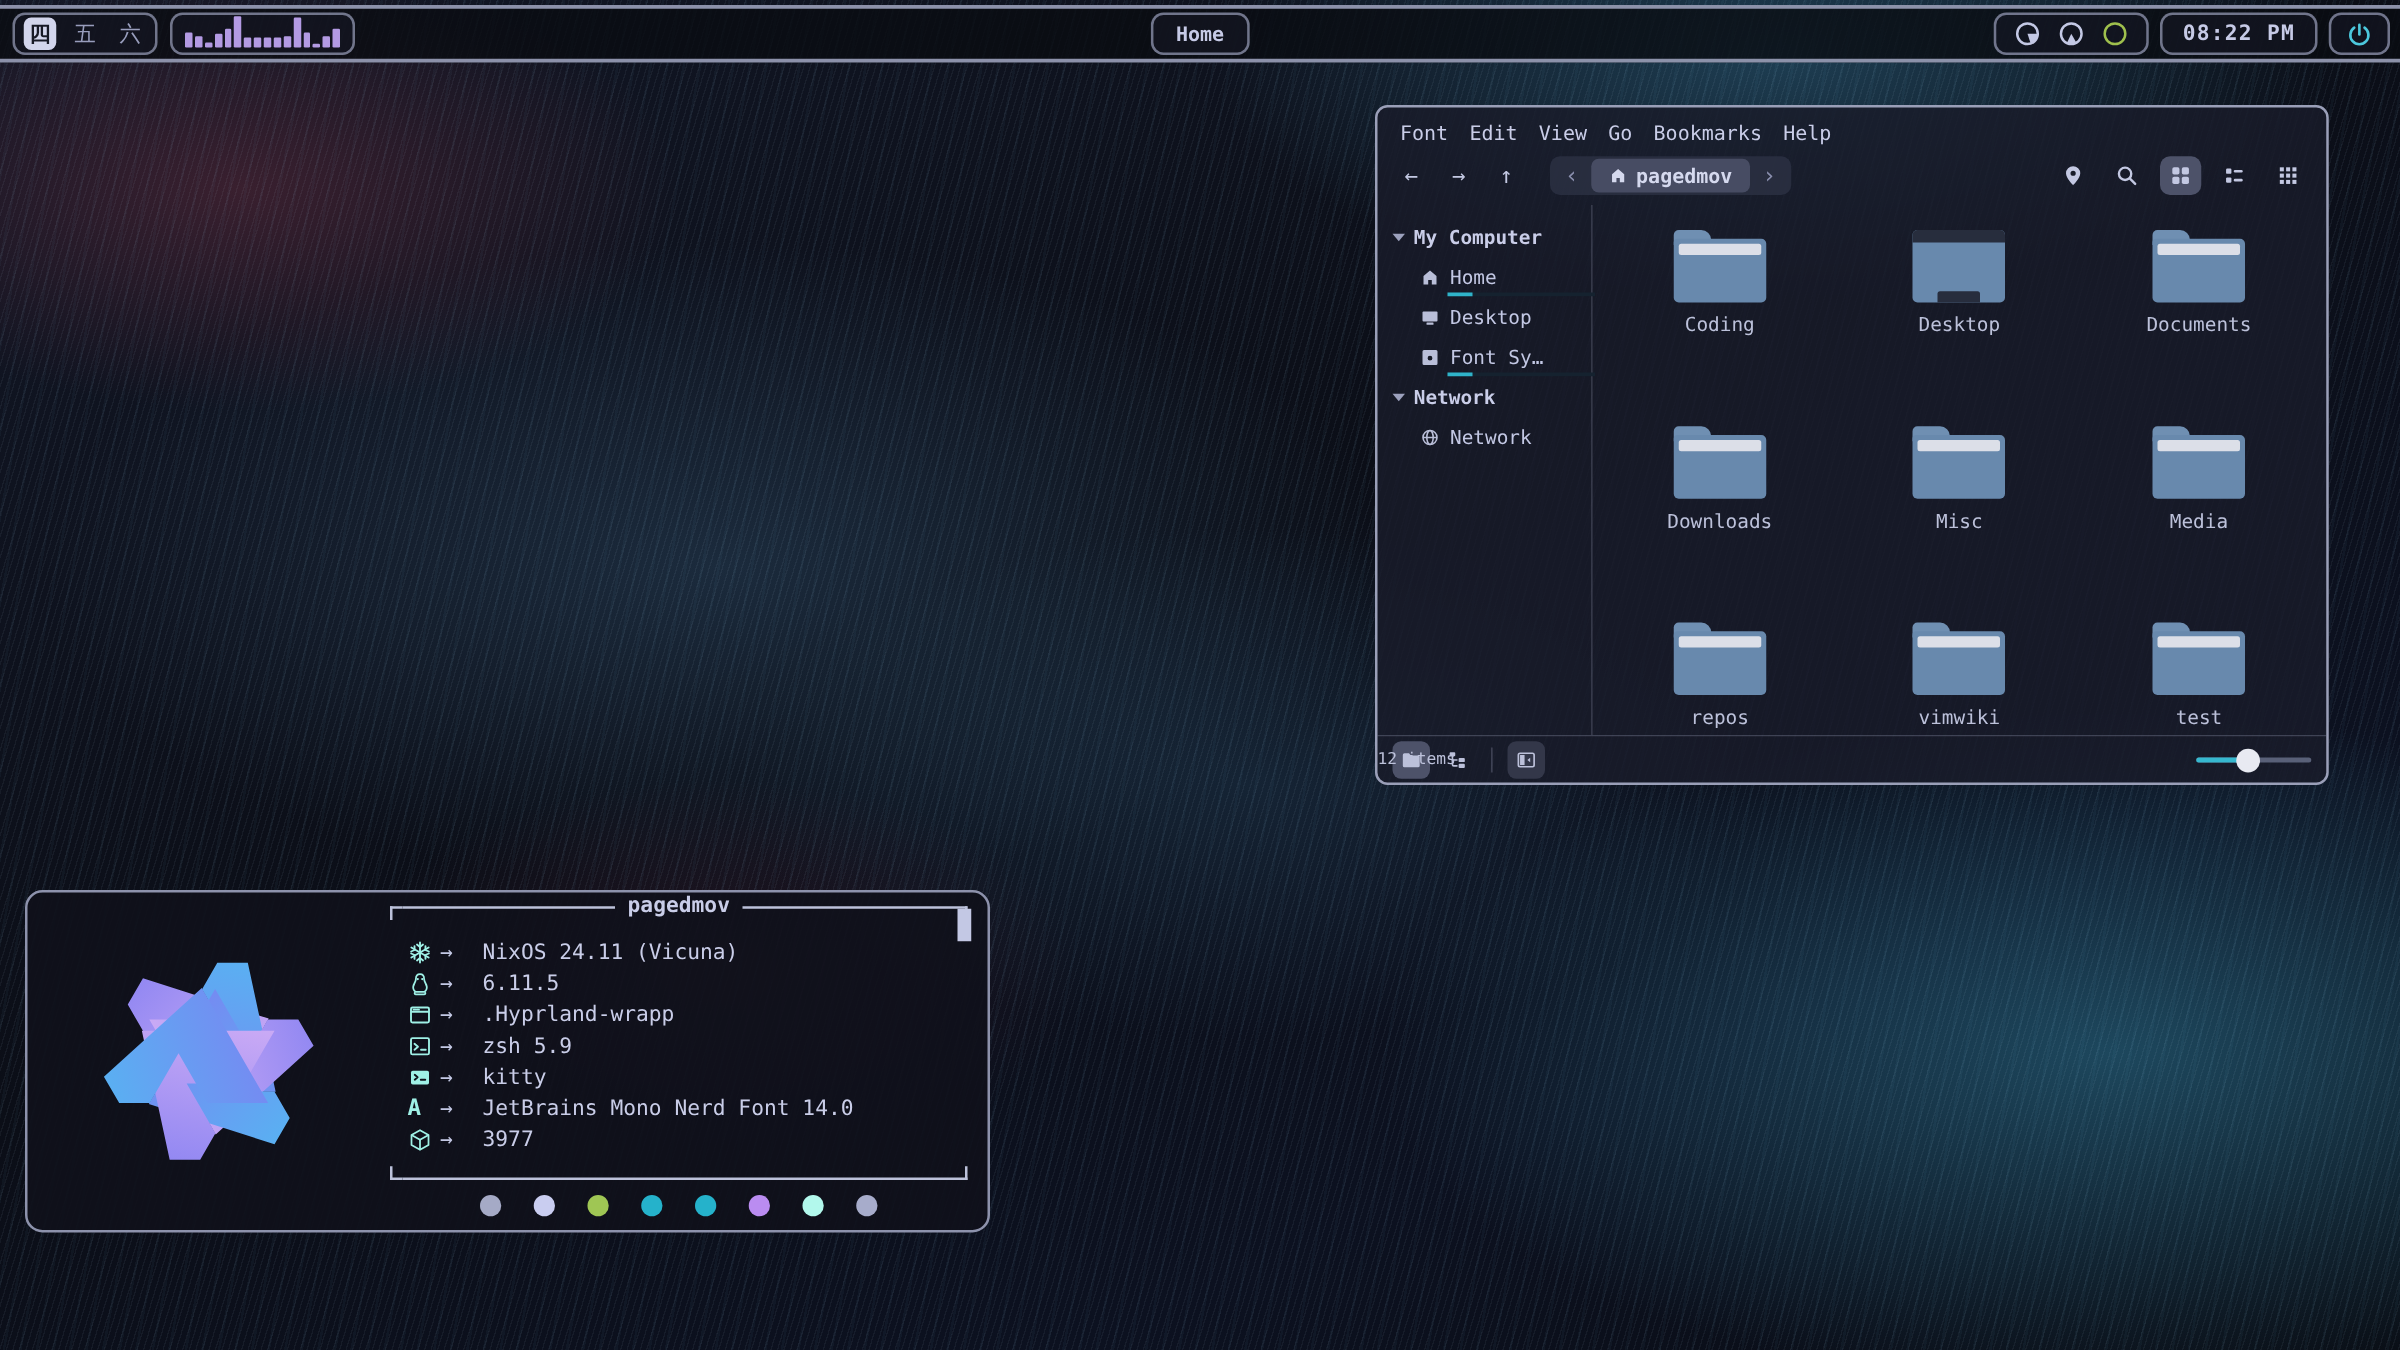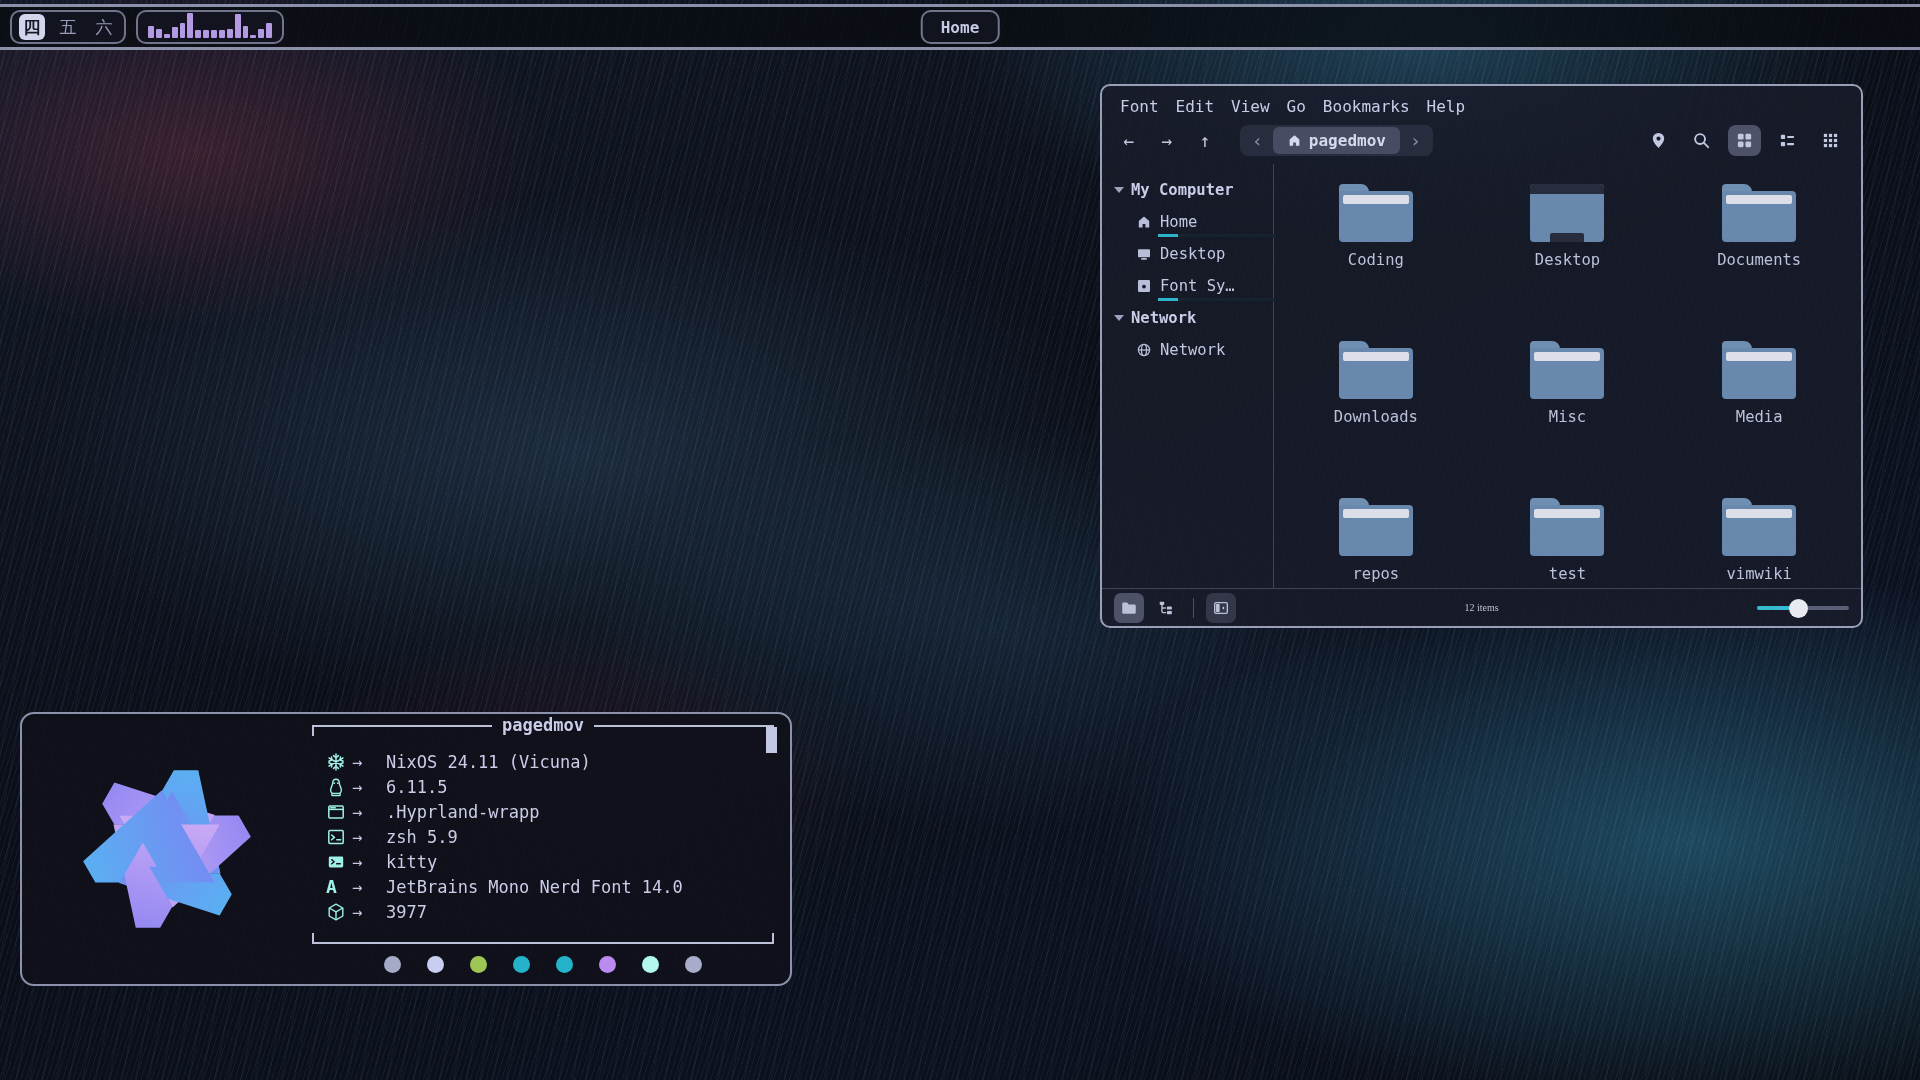--- a/index.html
+++ b/index.html
@@ -89,21 +89,21 @@
   .desktop-icon { position:relative; width:74px; height:58px; }
   .desktop-icon .scr { position:absolute; inset:0; background:#6889ad; border-radius:4px; }
   .desktop-icon .bar { position:absolute; left:0; right:0; top:0; height:10px; background:#272d3d; border-radius:4px 4px 0 0; }
   .desktop-icon .stand { position:absolute; left:20px; right:20px; bottom:0; height:9px; background:#272d3d; border-radius:2px 2px 0 0; }
   .fm-status { height:38px; border-top:1px solid rgba(150,155,180,.32); display:flex; align-items:center; padding:0 12px; position:relative; }
   .st-left { display:flex; align-items:center; gap:7px; color:#bcc1da; }
   .st-btn { width:30px; height:30px; border-radius:7px; display:flex; align-items:center; justify-content:center; }
   .st-btn.active { background:#4d5269; }
   .st-btn.dim { background:#333749; }
   .st-sep { width:1px; height:20px; background:rgba(150,155,180,.4); margin:0 5px; }
-  .st-center { position:absolute; left:0; right:0; text-align:center; font-size:10px; color:#bcc1da; pointer-events:none;font-family:Liberation Serif, serif; }
+  .st-center { position:absolute; left:0; right:0; text-align:left; font-size:13px; color:#bcc1da; pointer-events:none; }
   .st-slider { margin-left:auto; position:relative; width:92px; height:18px; display:flex; align-items:center; }
   .st-track { width:100%; height:4px; border-radius:2px; background:#596078; }
   .st-fill { position:absolute; left:0; height:4px; border-radius:2px; background:#36b8cf; }
   .st-thumb { position:absolute; width:19px; height:19px; border-radius:50%; background:#e8eaf2; top:0; }
 
   
   .term {
     position:absolute; left:20px; top:712px; width:772px; height:274px;
     background:rgba(15,17,27,.9);
     border:2px solid #8d92ac; border-radius:14px;
@@ -284,20 +284,43 @@
         <span class="viz-bar" style="height: 3.12px;"></span>
         <span class="viz-bar" style="height: 9.36px;"></span>
         <span class="viz-bar" style="height: 14.56px;"></span>
       </div>
   </div>
   <div class="tb-center">
     <div class="pill home-pill">
       <span>Home</span>
     </div>
   </div>
+  <div class="tb-right">
+    <div class="pill mon-pill">
+      <svg class="icon" width="22" height="22" viewBox="0 0 20 20">
+          <circle cx="10" cy="10" r="7.5" fill="none" stroke="#c3c8e4" stroke-width="1.8"></circle>
+          <path d="M10 10 L17.5 10 A7.5 7.5 0 0 1 12.3 17.1 Z" fill="#c3c8e4"></path>
+        </svg>
+      <svg class="icon" width="22" height="22" viewBox="0 0 20 20">
+          <circle cx="10" cy="10" r="7.5" fill="none" stroke="#c3c8e4" stroke-width="1.8"></circle>
+          <path d="M10 10 L13.75 16.5 A7.5 7.5 0 0 1 6.83 16.8 Z" fill="#c3c8e4"></path>
+        </svg>
+      <svg class="icon" width="22" height="22" viewBox="0 0 20 20">
+          <circle cx="10" cy="10" r="7.5" fill="none" stroke="#9fc04d" stroke-width="1.8"></circle>
+        </svg>
+    </div>
+    <div class="pill clock-pill">
+      <span>08:22 PM</span>
+    </div>
+    <div class="pill power-pill">
+      <svg class="icon" width="21" height="21">
+          <use href="#sym-power"></use>
+        </svg>
+    </div>
+  </div>
 </header>
 
 <section class="fm">
   <nav class="fm-menubar" id="fm-menubar">
       <span class="menu-item">Font</span>
       <span class="menu-item">Edit</span>
       <span class="menu-item">View</span>
       <span class="menu-item">Go</span>
       <span class="menu-item">Bookmarks</span>
       <span class="menu-item">Help</span>
@@ -439,29 +462,29 @@
             <div class="strip"></div>
           </div>
           <div class="fm-label">repos</div>
         </div>
         <div class="fm-item">
           <div class="folder-icon">
             <div class="tab"></div>
             <div class="bodyp"></div>
             <div class="strip"></div>
           </div>
+          <div class="fm-label">vimwiki</div>
+        </div>
+        <div class="fm-item">
+          <div class="folder-icon">
+            <div class="tab"></div>
+            <div class="bodyp"></div>
+            <div class="strip"></div>
+          </div>
           <div class="fm-label">test</div>
-        </div>
-        <div class="fm-item">
-          <div class="folder-icon">
-            <div class="tab"></div>
-            <div class="bodyp"></div>
-            <div class="strip"></div>
-          </div>
-          <div class="fm-label">vimwiki</div>
         </div>
       </div>
   </div>
   <footer class="fm-status">
     <div class="st-left">
       <span class="st-btn active">
           <svg class="icon" width="18" height="18">
             <use href="#sym-folderS"></use>
           </svg>
         </span>

